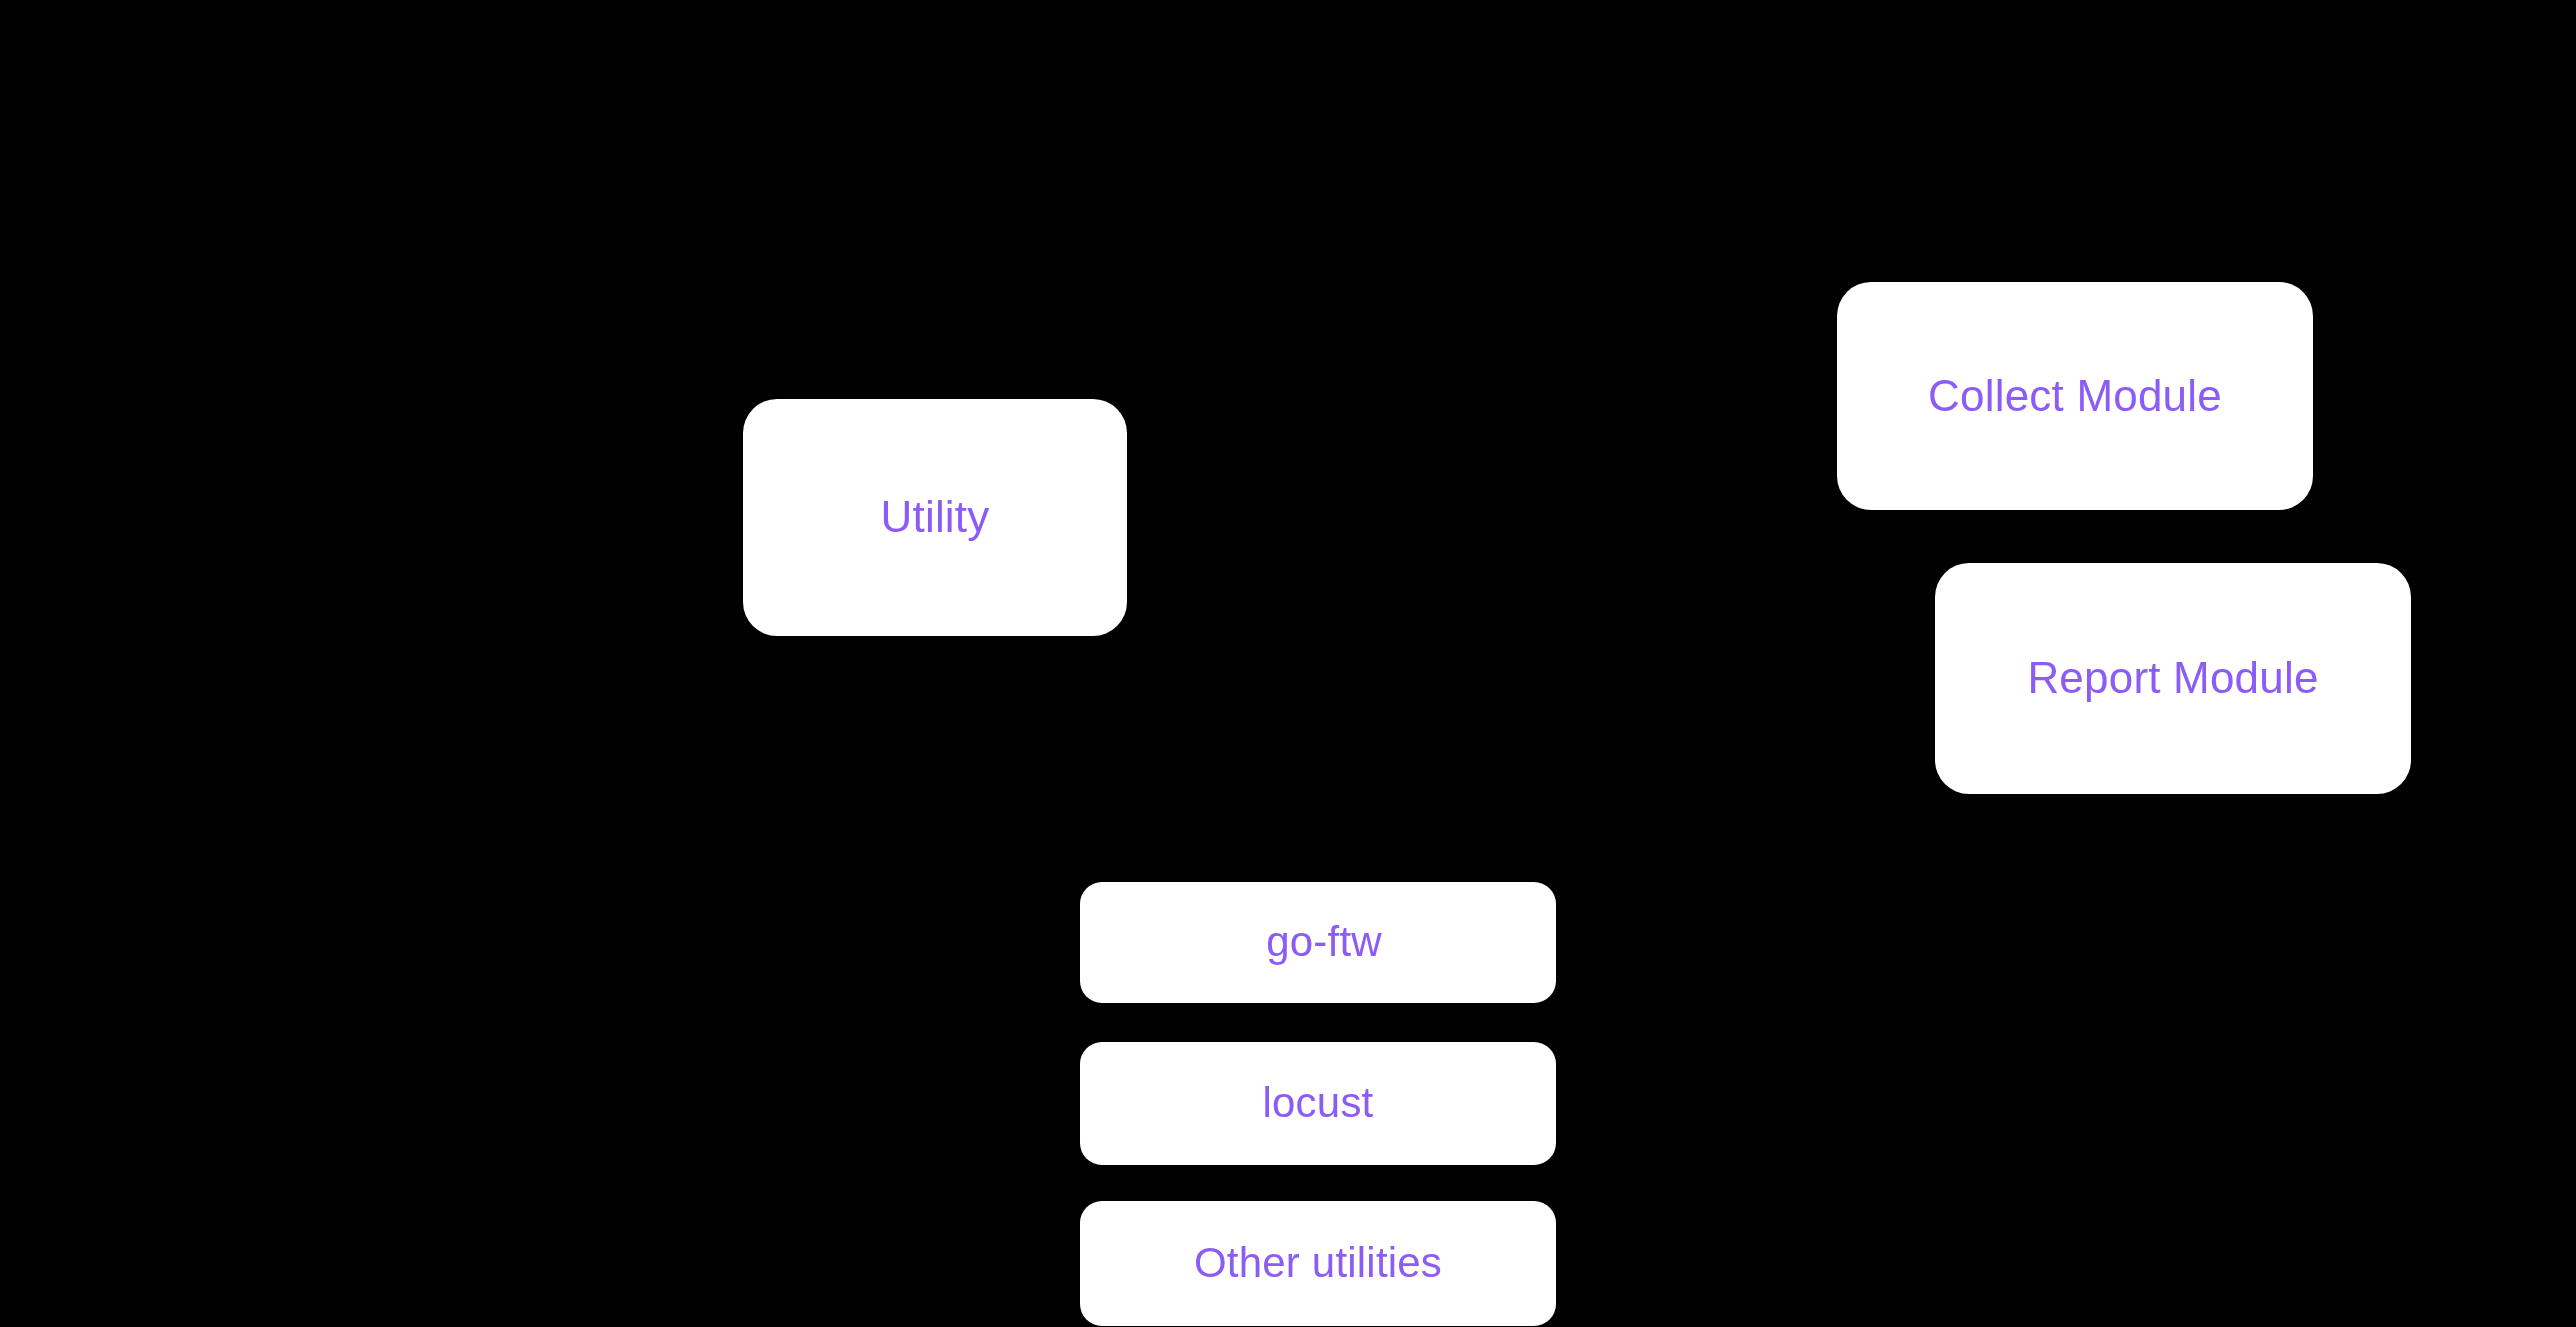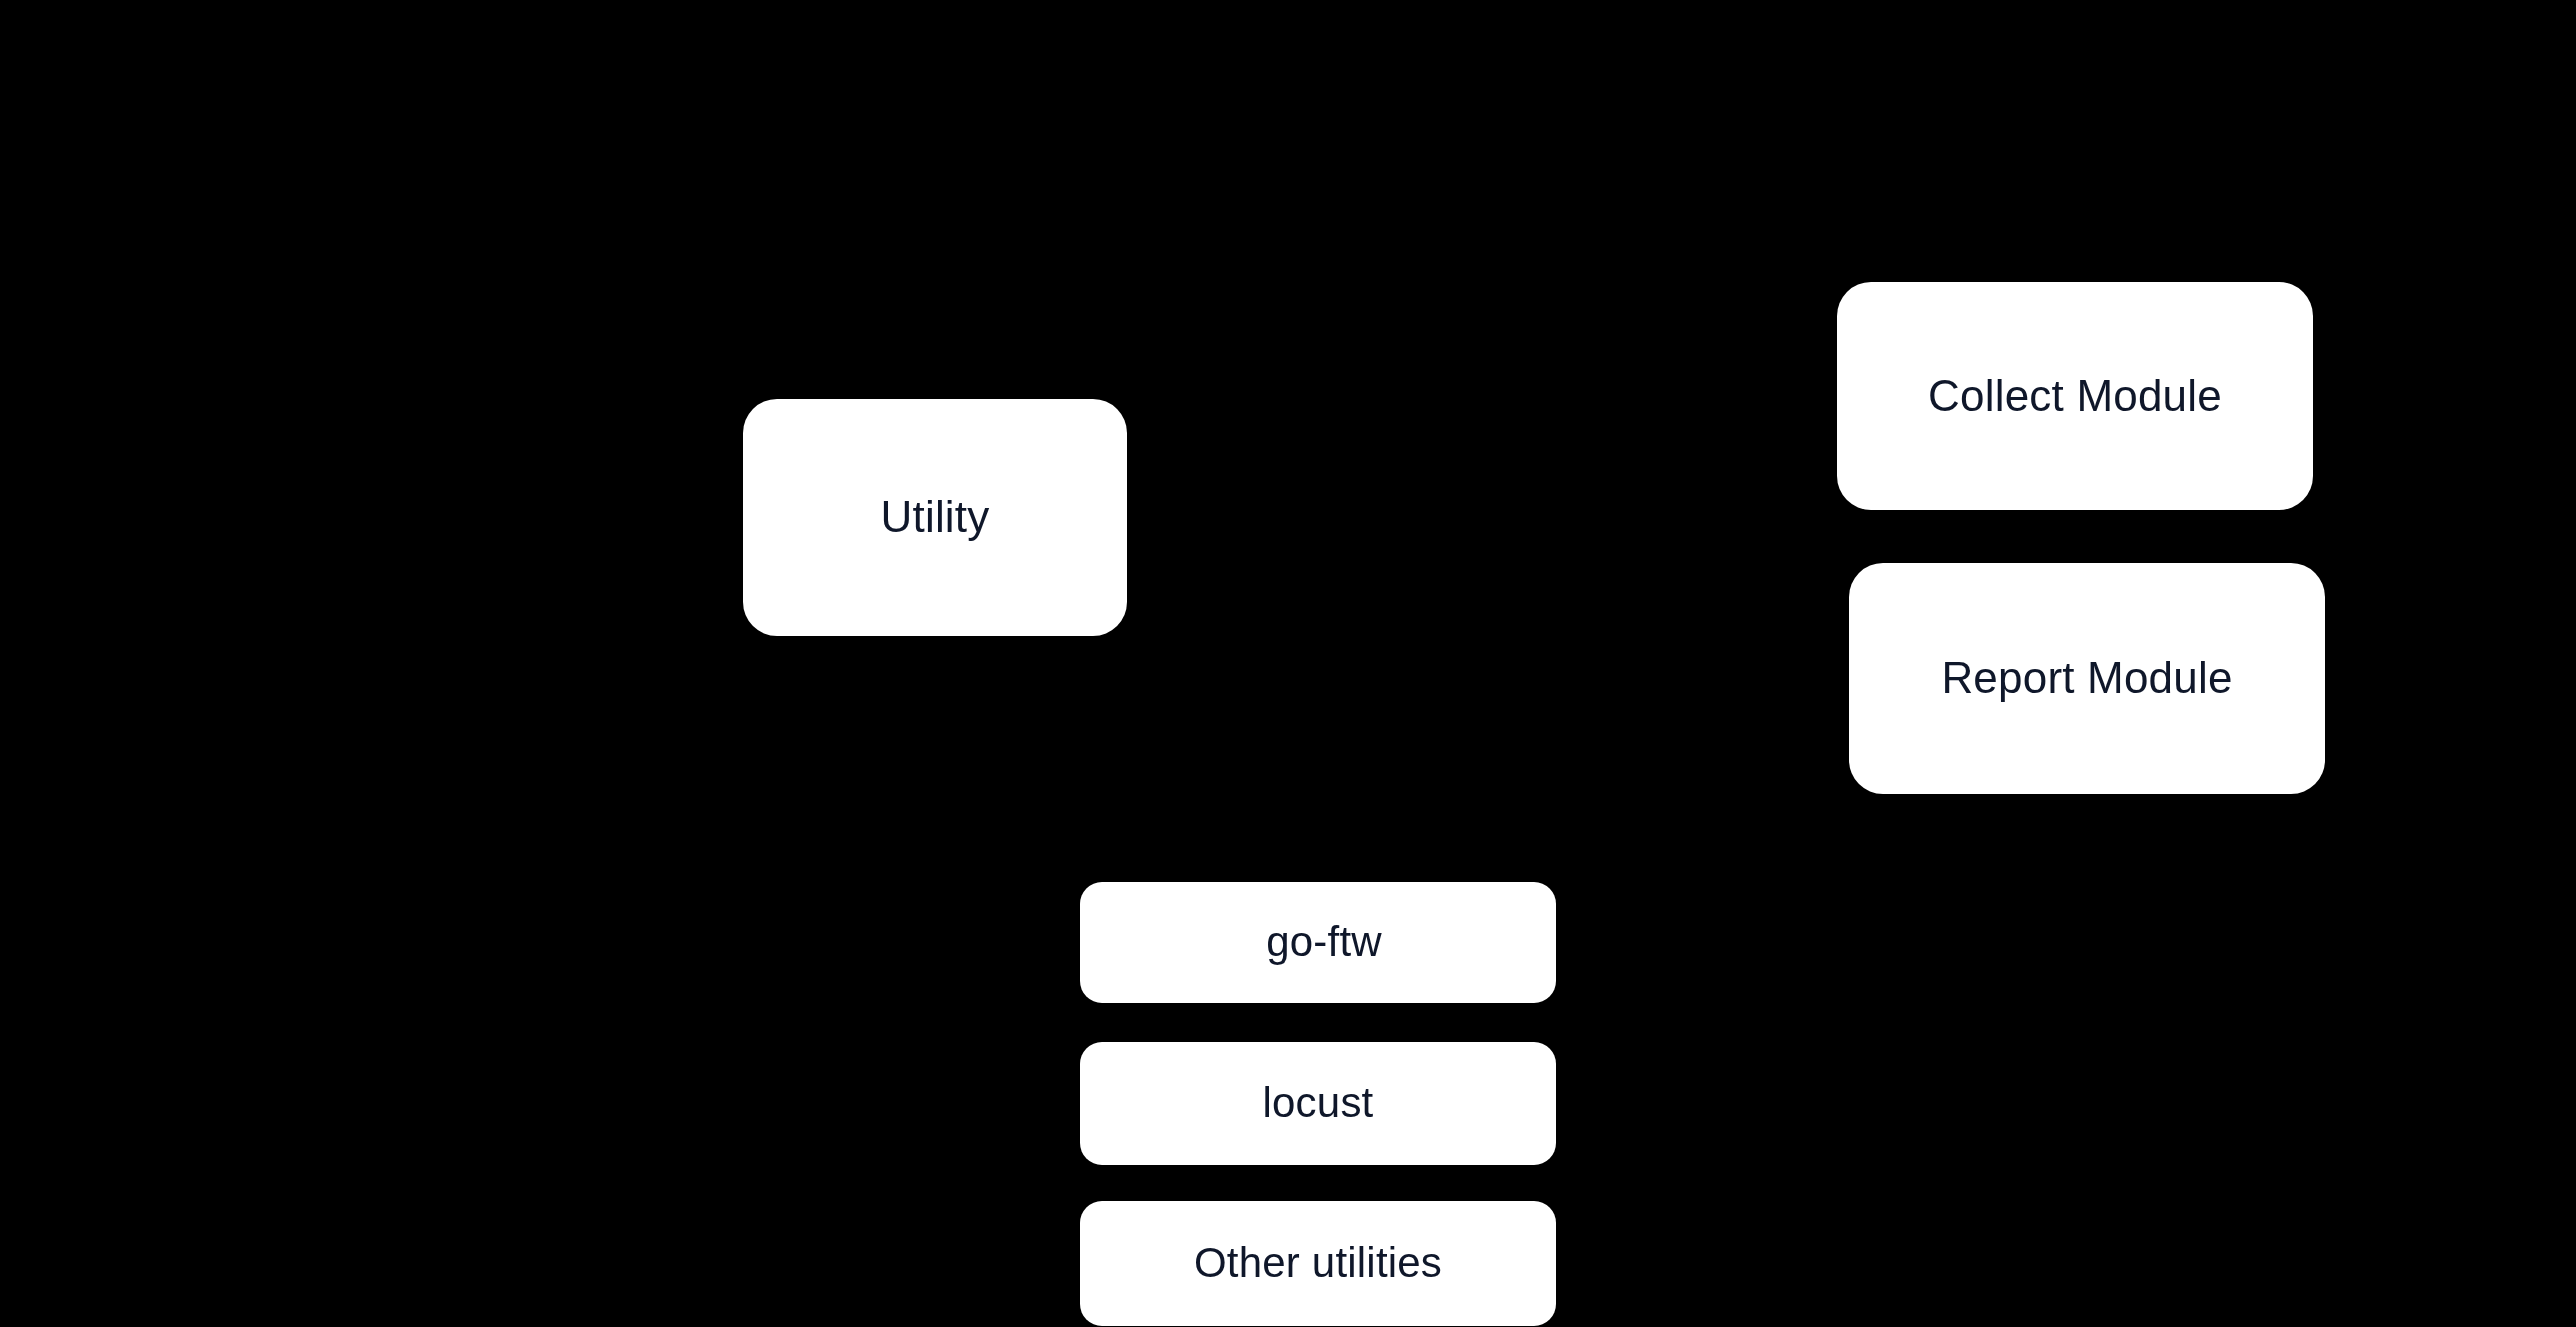--- a/index.html
+++ b/index.html
@@ -17,21 +17,21 @@
   #diagram-canvas {
     position: relative;
     width: 2576px;
     height: 1328px;
     background: #000000;
   }
   .node {
     position: absolute;
     box-sizing: border-box;
     background: #ffffff;
-    color: #0f172a;
+    color: #8b5cf6;
     border-radius: 34px;
     display: flex;
     align-items: center;
     justify-content: center;
     text-align: center;
     line-height: 1.15;
     letter-spacing: 0.2px;
     overflow: hidden;
   }
   .node.small {
@@ -90,21 +90,21 @@
   .node.small .node-label { font-size: 42px; }
 
   
   #node-collect-module {
     left: 1837px;
     top: 282px;
     width: 476px;
     height: 228px;
   }
   #node-report-module {
-    left: 1849px;
+    left: 1935px;
     top: 563px;
     width: 476px;
     height: 231px;
   }
   #node-collect-module .node-label,
   #node-report-module .node-label { font-size: 44px; }
 </style>
 </head>
 <body>
 

